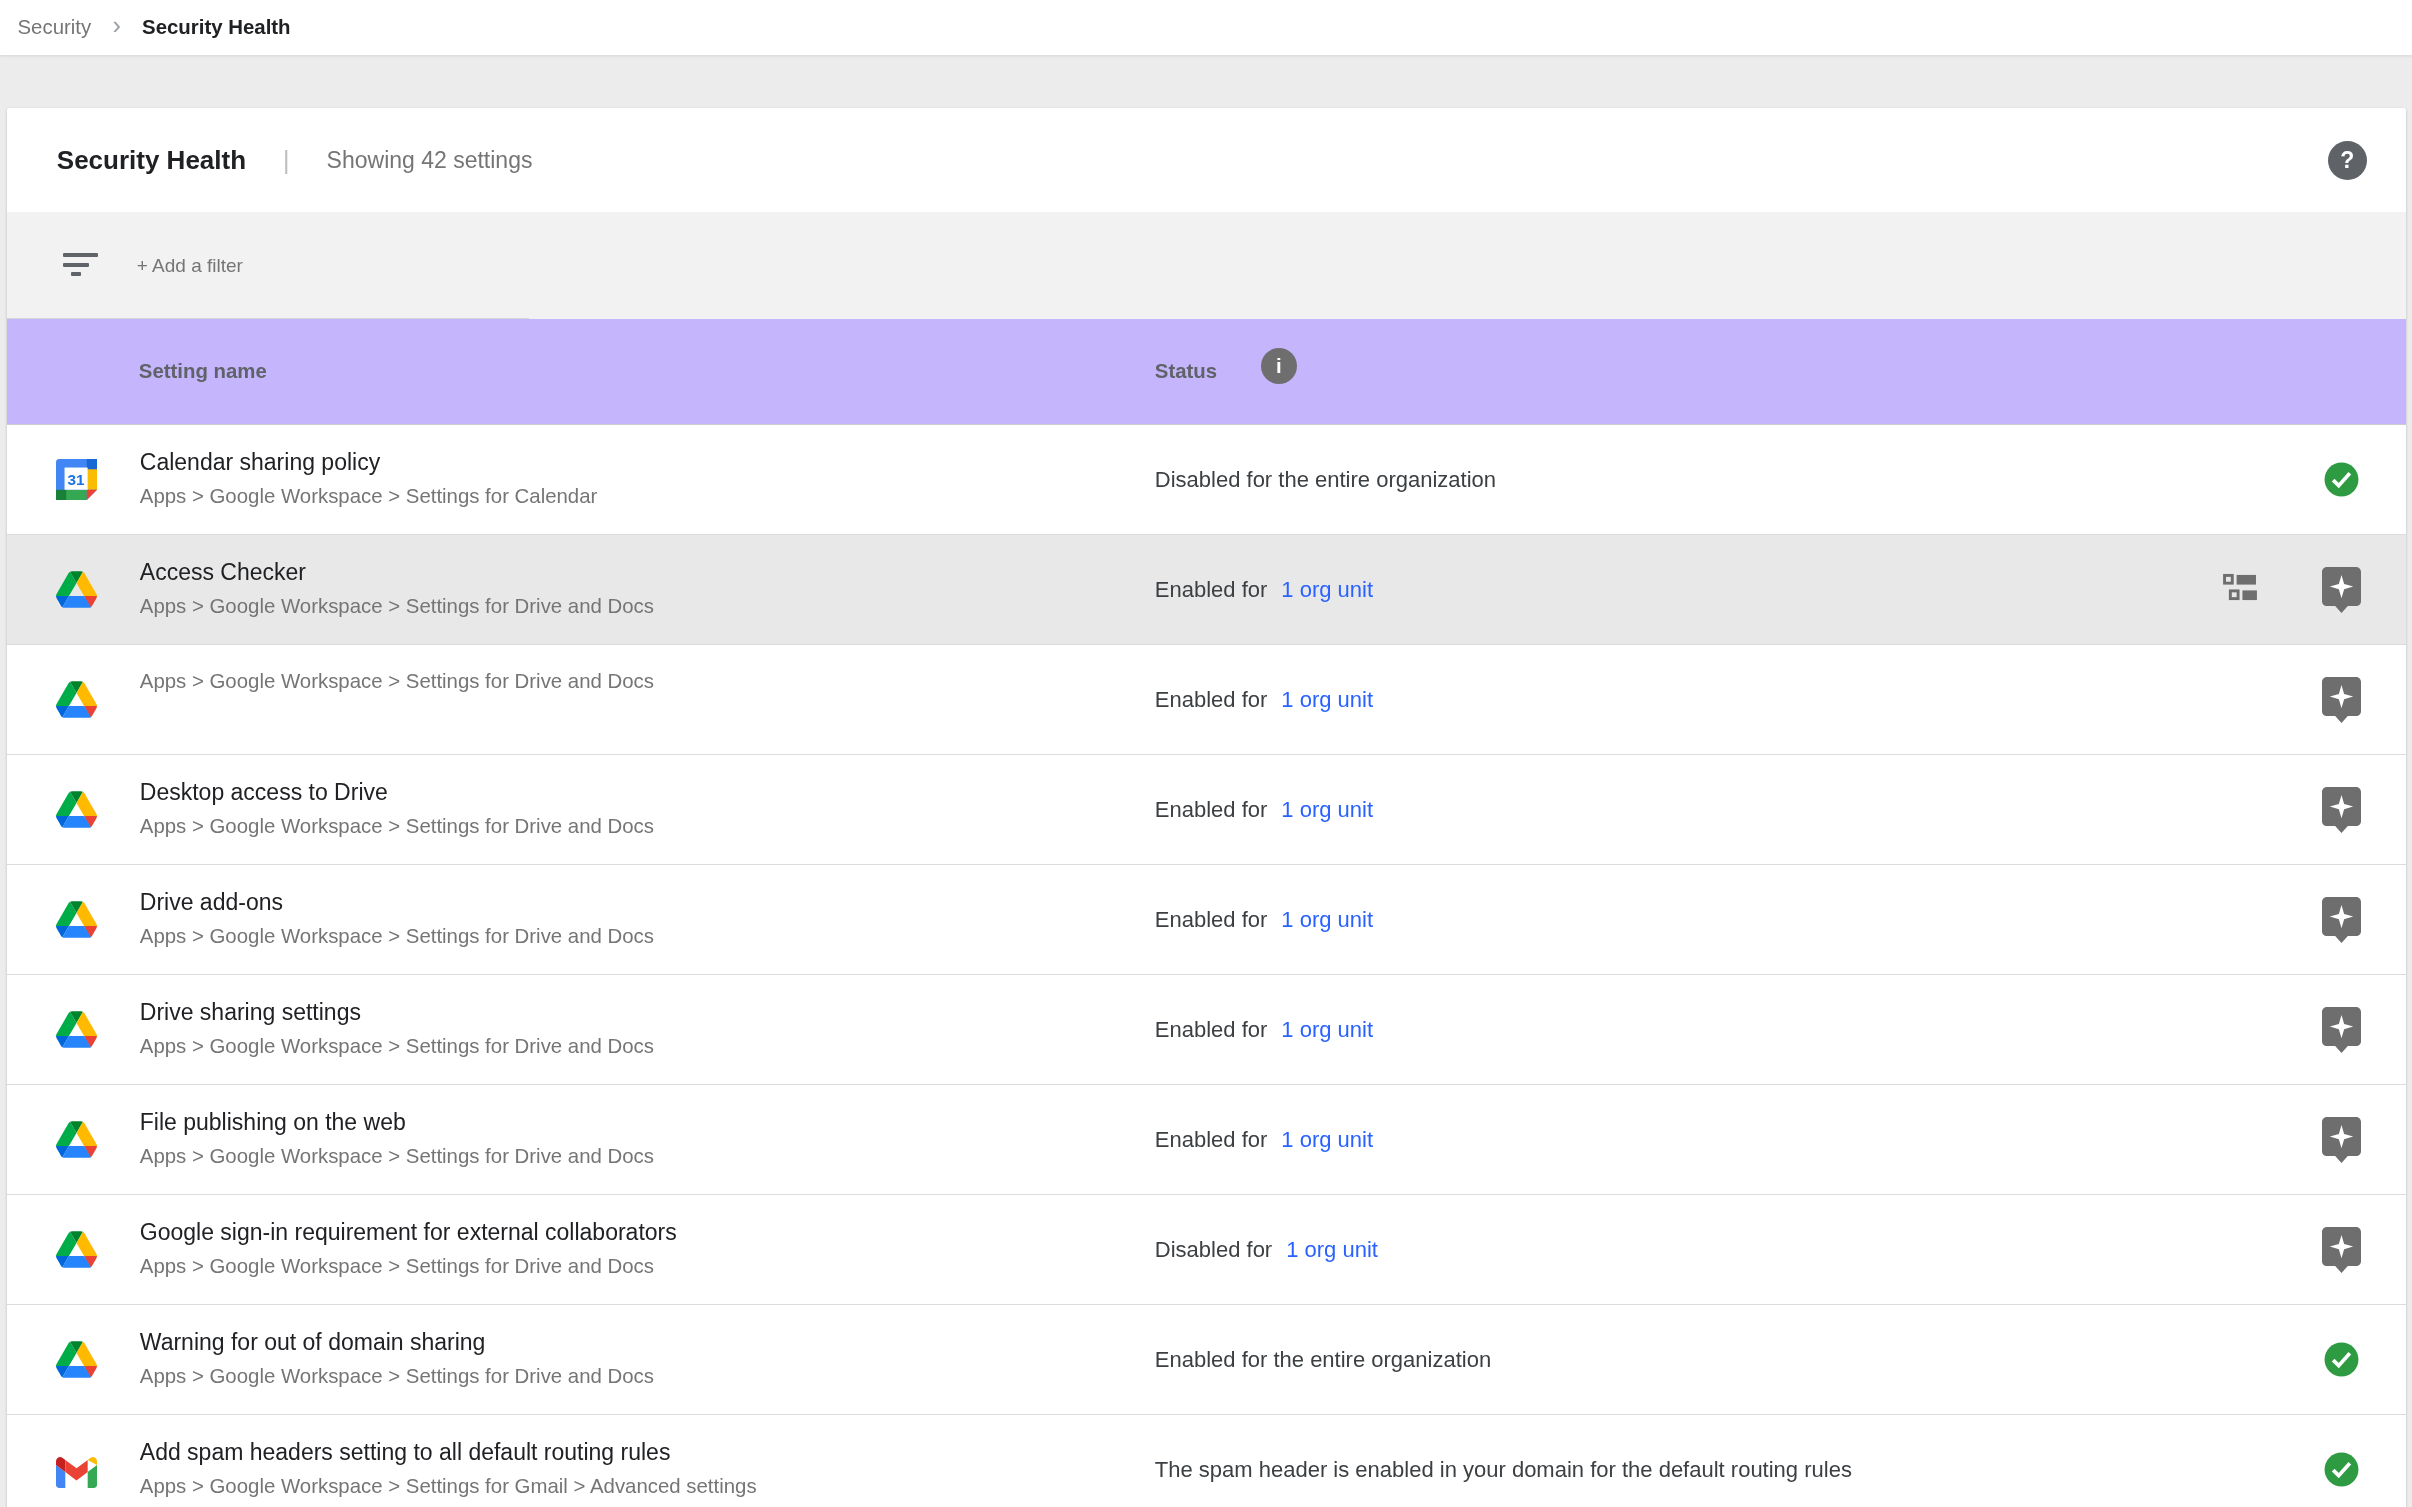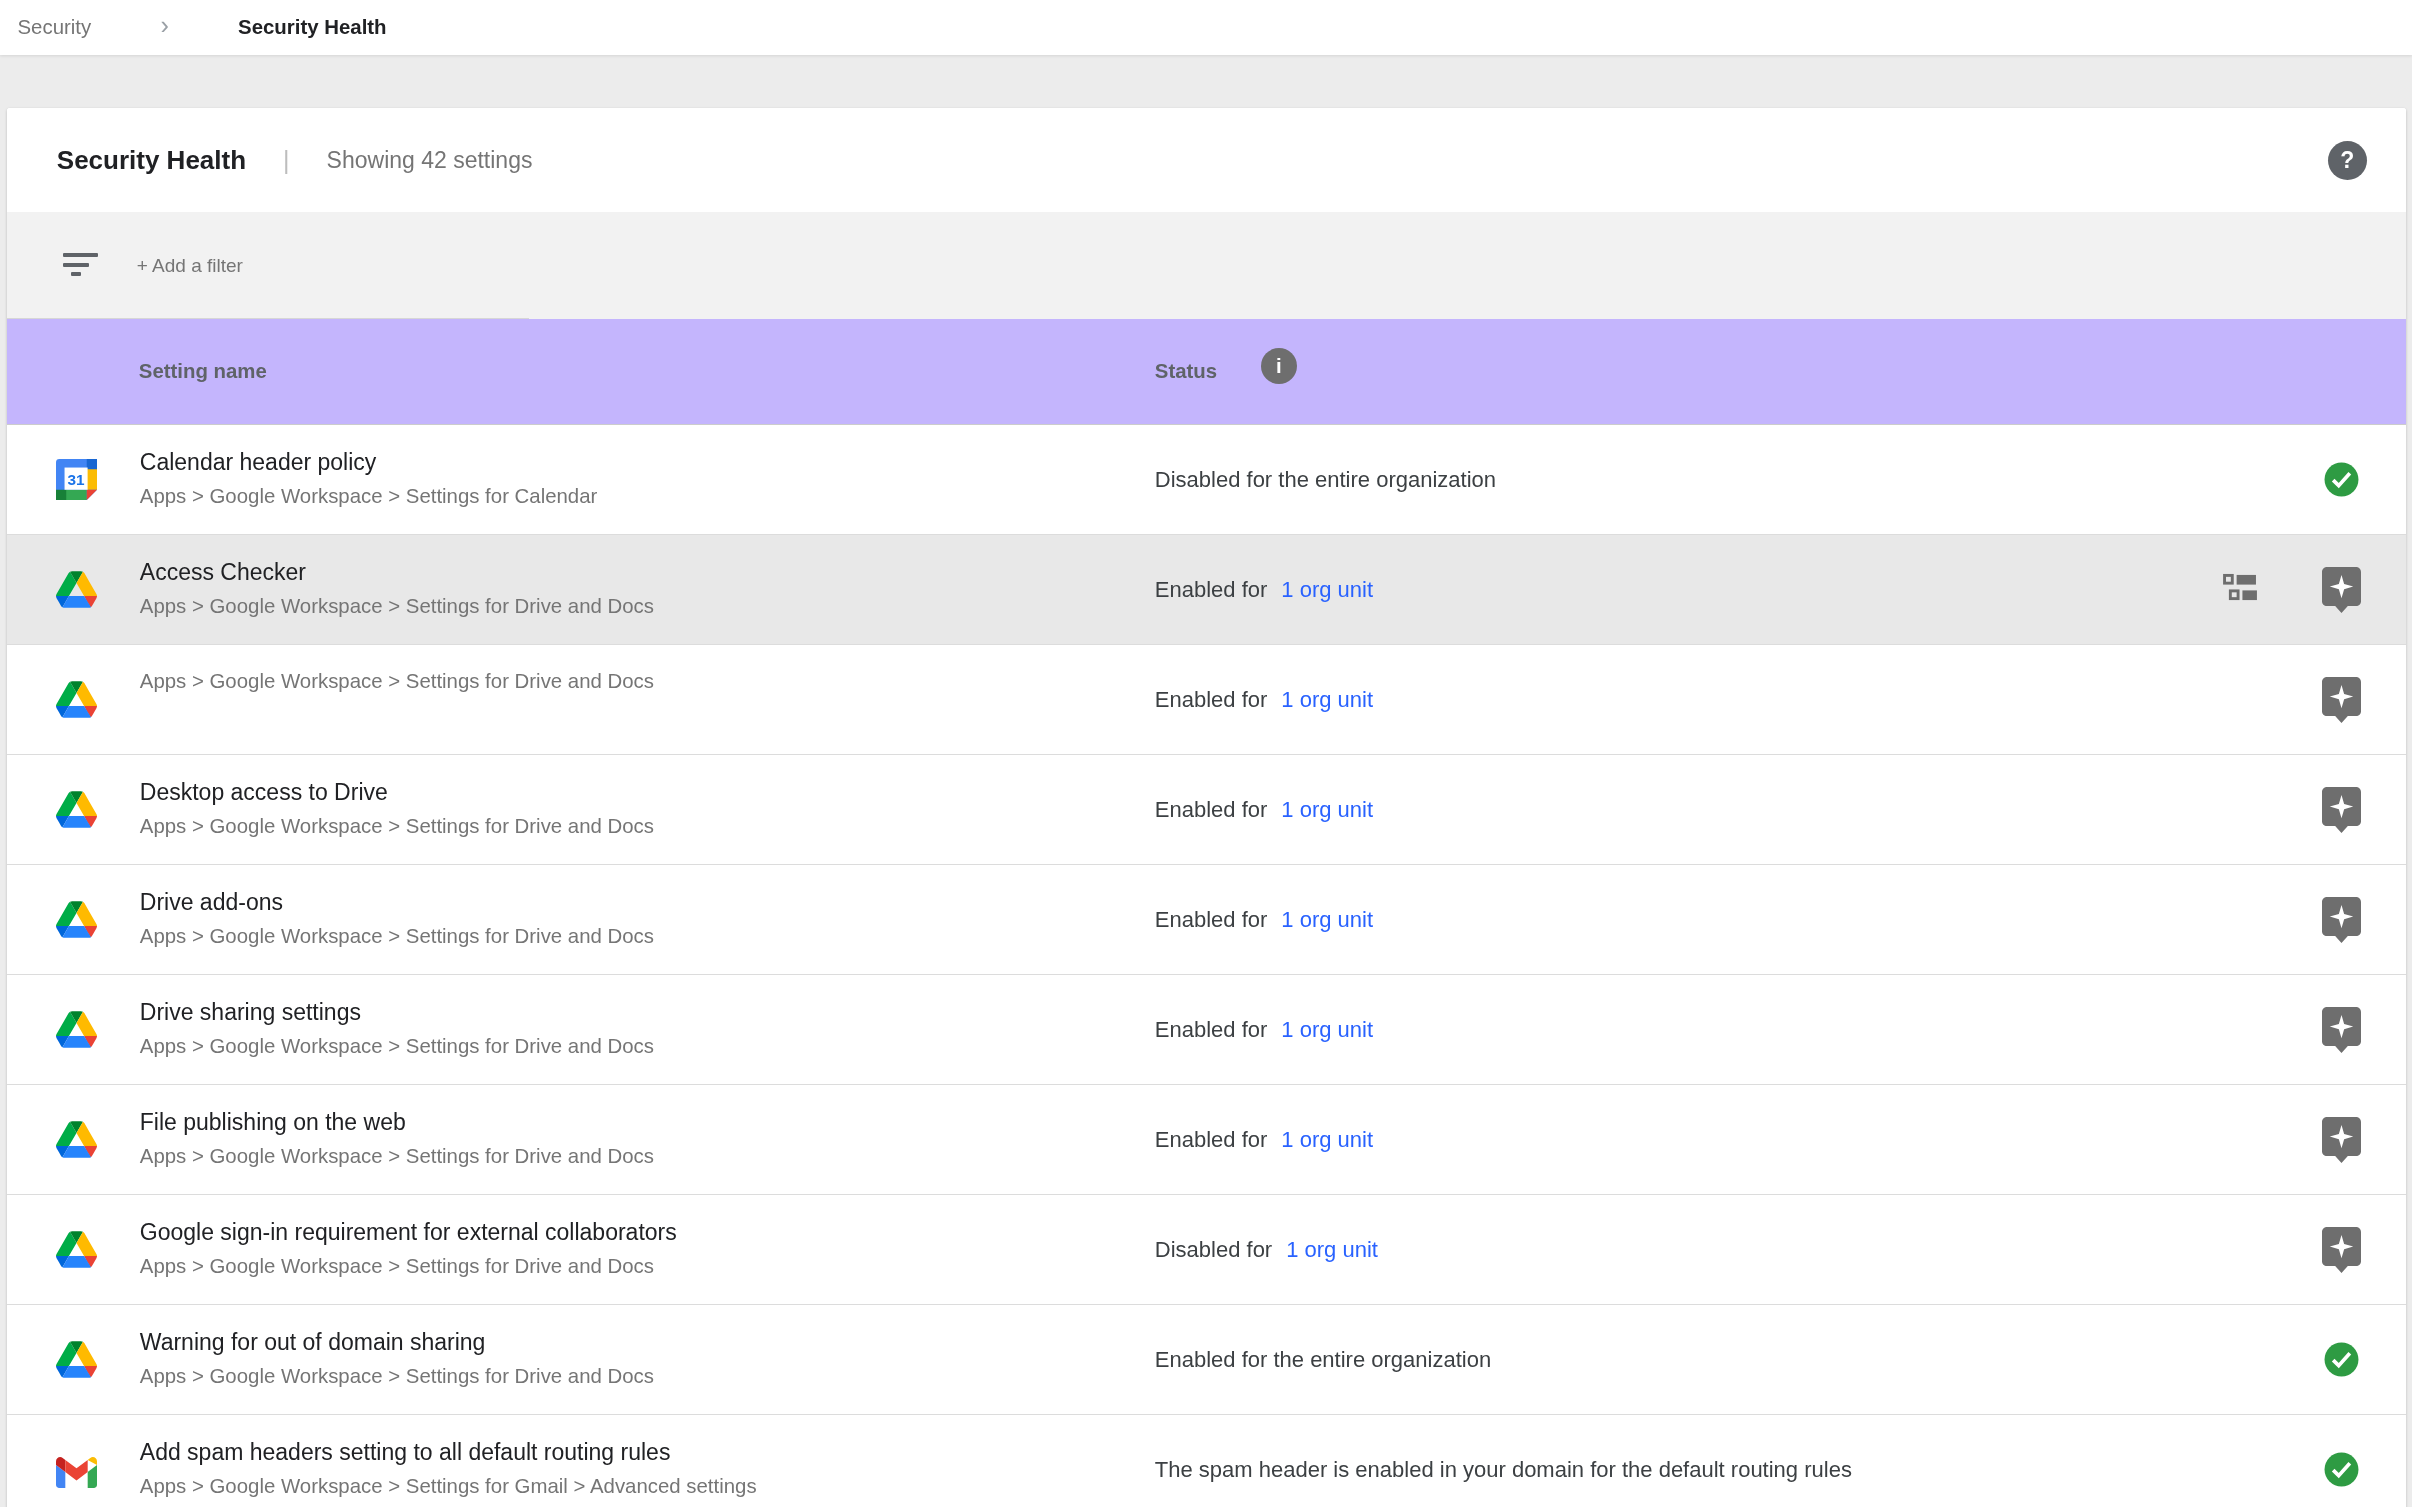--- a/index.html
+++ b/index.html
@@ -6,21 +6,21 @@
   html,body { width:2412px; height:1508px; overflow:hidden;
     font-family:"Liberation Sans","DejaVu Sans",sans-serif;
     background:var(--page-bg,#ececec); }
   :root{
     --link:#2962ff; --green:#2e9b43; --badge:#6e6e6e;
     --title:#202124; --muted:#757575; --head:#5f6368; --status:#3c4043;
   }
   
   .crumb-bar{ position:absolute; top:0; left:0; width:2412px; height:55px;
     background:#fff; box-shadow:0 1px 2.9px rgba(0,0,0,.10);
-    display:flex; align-items:center; padding-left:17.5px; z-index:3;gap:48px; }
+    display:flex; align-items:center; padding-left:17.5px; z-index:3; }
   .crumb-parent{ font-size:20.4px; color:var(--muted); cursor:pointer; }
   .crumb-sep{ font-size:25px; color:#9aa0a6; margin:0 21.3px 3.9px 21.3px; }
   .crumb-current{ font-size:20.4px; color:var(--title); font-weight:600; }
 
   
   .card{ position:absolute; top:108px; left:6.8px; width:2399px; height:1456px;
     background:#fff; border-radius:2.9px 2.9px 0 0;
     box-shadow:0 1px 2.9px rgba(0,0,0,.22); overflow:hidden; }
 
   .card-header{ height:104px; background:#fff; display:flex; align-items:center;
@@ -115,21 +115,21 @@
         <rect x="0" y="36" width="13" height="12" fill="#188038"></rect>
         <rect x="12" y="36" width="24" height="12" fill="#34a853"></rect>
         <polygon points="48,36 48,48 36,48" fill="#ffffff"></polygon>
         <polygon points="36,36 48,36 36,48" fill="#ea4335"></polygon>
         <rect x="10" y="10" width="27" height="26" fill="#ffffff"></rect>
         <text x="23.5" y="30" fill="#1a73e8" font-size="18" font-weight="bold" text-anchor="middle" font-family="Liberation Sans,sans-serif">31</text>
       </svg>
 
     </span>
     <span class="row-text">
-      <div class="row-name">Calendar header policy</div>
+      <div class="row-name">Calendar sharing policy</div>
       <div class="row-path">Apps &gt; Google Workspace &gt; Settings for Calendar</div>
     </span>
     <span class="row-status">
       <span class="status-text">Disabled for the entire organization</span>
 
     </span>
 
     <span class="trailing">
       <svg class="check-circle" viewBox="0 0 24 24">
         <circle cx="12" cy="12" r="11" style="fill:var(--green)"></circle>

